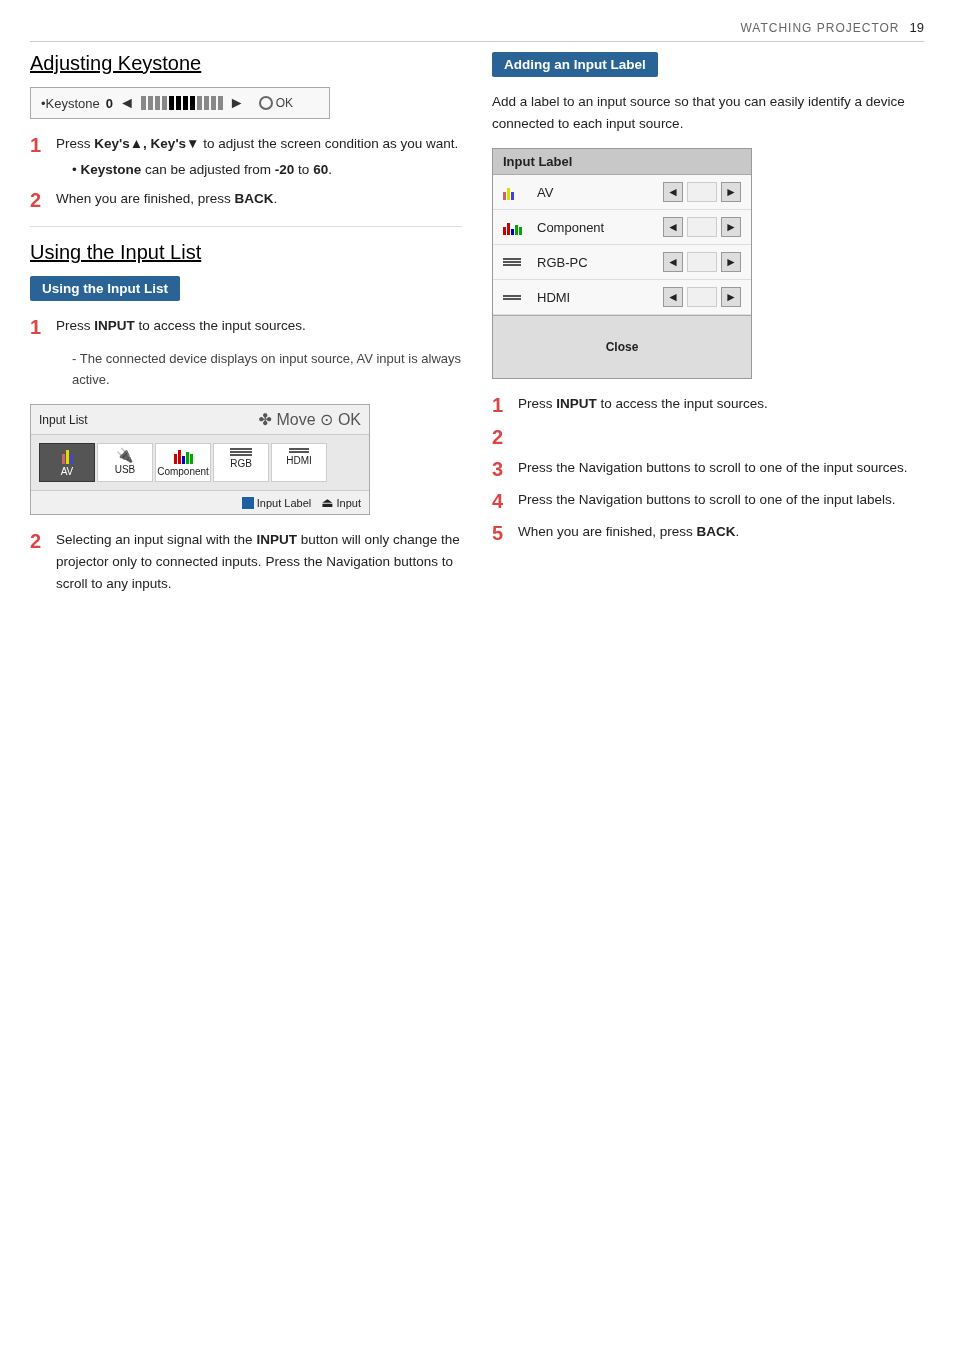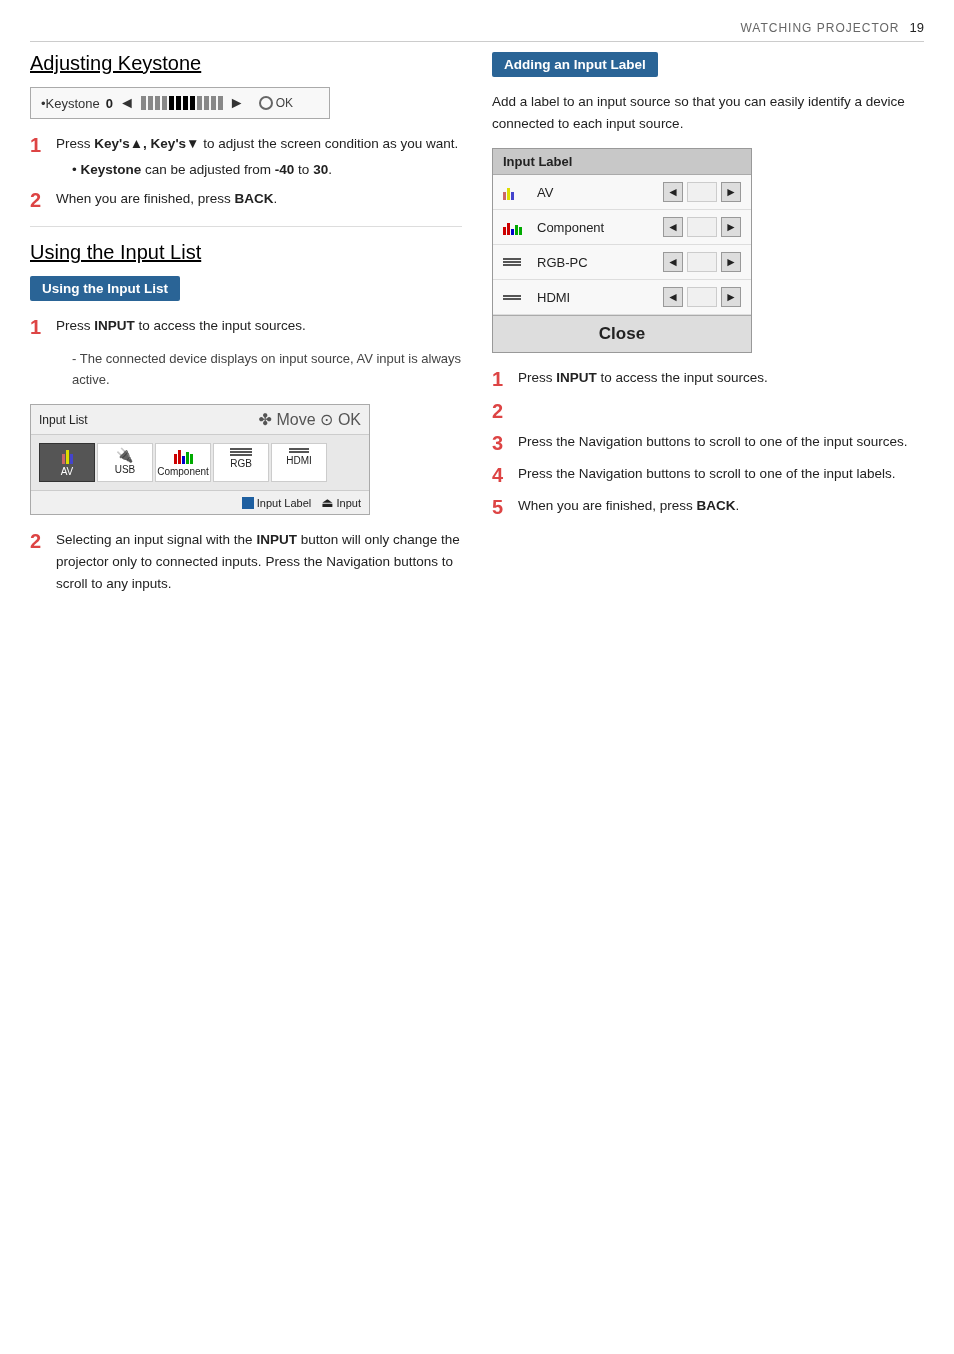--- a/index.html
+++ b/index.html
@@ -270,23 +270,23 @@
       height: 20px;
       display: flex;
       align-items: center;
       justify-content: center;
       font-size: 12px;
       cursor: pointer;
     }
     .arrow-space { width: 30px; height: 20px; background: #f0f0f0; border: 1px solid #ccc; }
     .input-label-close {
       text-align: center;
-      padding: 8px;
+      padding: 24px;
       background: #ddd;
-      font-size: 17px;
+      font-size: 12px;
       font-weight: bold;
       cursor: pointer;
       border-top: 1px solid #aaa;
     }
 
     
     .section-divider {
       border: none;
       border-top: 1px solid #ddd;
       margin: 14px 0;
@@ -357,21 +357,21 @@
         </span>
       </div>
 
       
       <div class="steps">
         <div class="step">
           <span class="step-num">1</span>
           <div class="step-text">
             Press <span class="bold">Key's▲, Key's▼</span> to adjust the screen condition as you want.
             <ul class="step-bullet">
-              <li><span class="bold">Keystone</span> can be adjusted from <span class="bold">-40</span> to <span class="bold">30</span>.</li>
+              <li><span class="bold">Keystone</span> can be adjusted from <span class="bold">-20</span> to <span class="bold">60</span>.</li>
             </ul>
           </div>
         </div>
         <div class="step">
           <span class="step-num">2</span>
           <div class="step-text">
             When you are finished, press <span class="bold">BACK</span>.
           </div>
         </div>
       </div>

